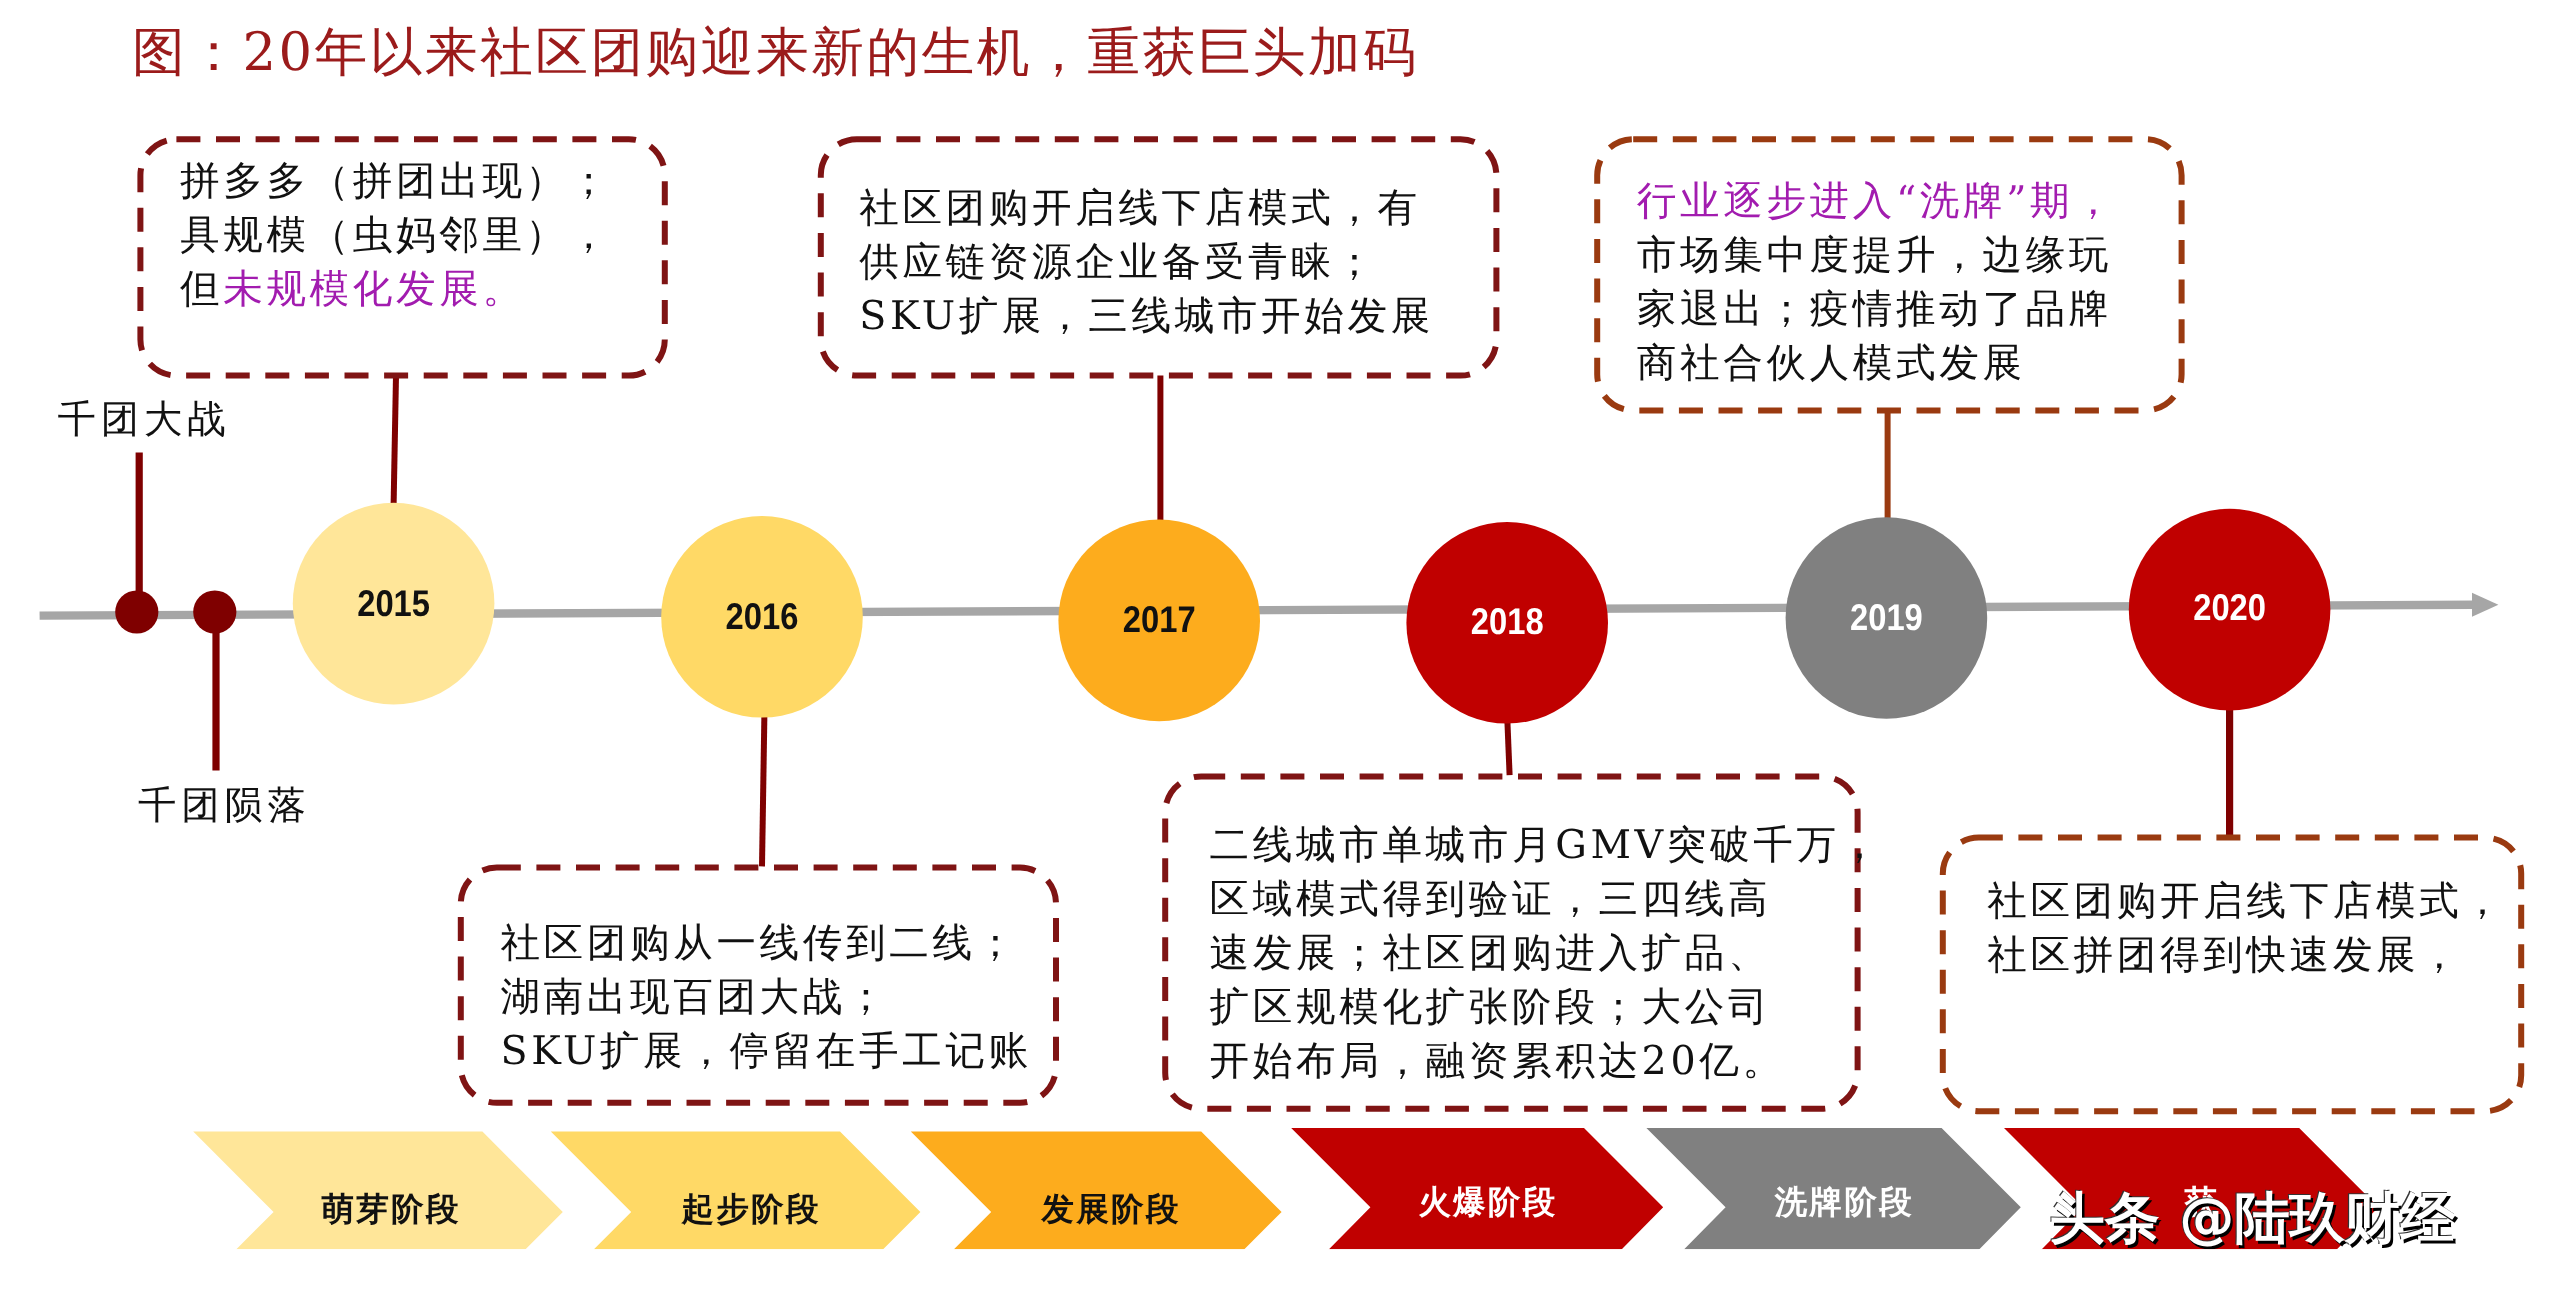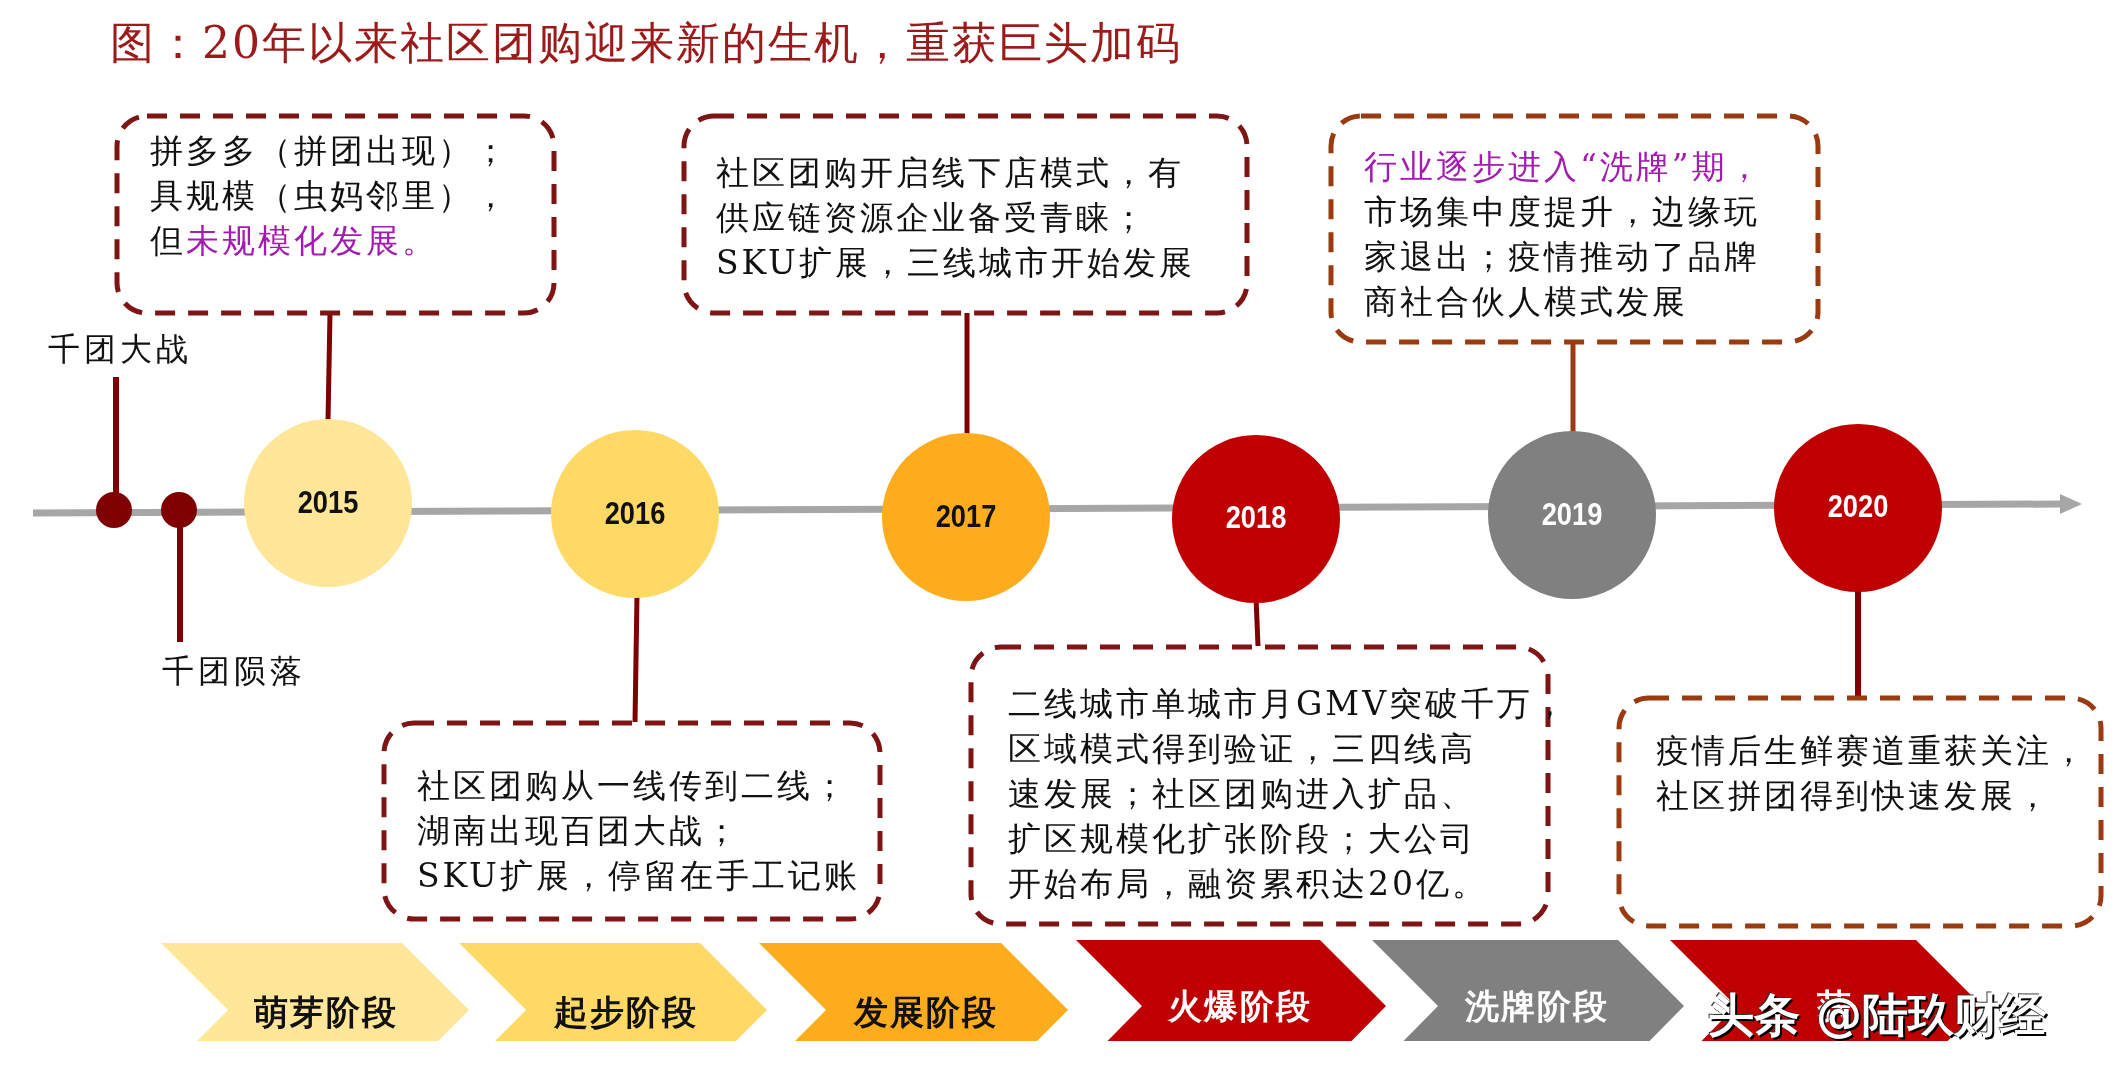--- a/index.html
+++ b/index.html
@@ -5,21 +5,21 @@
   html, body { margin:0; padding:0; background:#ffffff; }
   #canvas { position:relative; width:2124px; height:1041px; overflow:hidden; background:#ffffff;
             font-family:"DejaVu Serif","Liberation Serif",serif; }
   .title { position:absolute; left:110px; top:14px; font-size:44px; color:#9b1b1b; letter-spacing:2px; white-space:nowrap; }
   svg.layer { position:absolute; left:0; top:0; }
   .box-text { position:absolute; font-size:33px; line-height:45px; color:#111; white-space:nowrap; letter-spacing:3px; }
   .box-text .hl { color:#a21caf; }
   .lbl { position:absolute; font-size:32px; color:#111; white-space:nowrap; letter-spacing:4px; }
   .year { position:absolute; width:168px; text-align:center; font-family:"Liberation Sans","DejaVu Sans",sans-serif;
           font-weight:bold; font-size:31px; transform:scaleX(0.88); }
-  .stage { position:absolute; width:200px; text-align:center; font-size:34px; font-weight:bold; letter-spacing:2px; white-space:nowrap; }
+  .stage { position:absolute; width:200px; text-align:center; font-size:27px; font-weight:bold; letter-spacing:2px; white-space:nowrap; }
   .wm { position:absolute; left:1708px; top:985px; font-family:"DejaVu Sans","Liberation Sans",sans-serif; font-size:46px; color:#fff;
         text-shadow:2px 2px 0 #000, -1px -1px 0 #333; white-space:nowrap; font-weight:bold; }
 </style>
 </head>
 <body>
 
 <div id="canvas">
 
   <svg class="layer" width="2124" height="1086">
 
@@ -58,21 +58,21 @@
     <polygon id="s1" points="459,943 700,943 767,1010 700,1077 459,1077 526,1010" fill="#FFD966"></polygon>
     <polygon id="s2" points="759,943 1001,943 1068,1010 1001,1077 759,1077 826,1010" fill="#FDAC1D"></polygon>
     <polygon id="s3" points="1076,940 1320,940 1386,1006 1320,1073 1076,1073 1142,1006" fill="#C00000"></polygon>
     <polygon id="s4" points="1372,940 1618,940 1684,1006 1618,1073 1372,1073 1438,1006" fill="#808080"></polygon>
     <polygon id="s5" points="1670,940 1916,940 1982,1006 1916,1073 1670,1073 1736,1006" fill="#C00000"></polygon>
   </svg>
 
   <div class="title">图：20年以来社区团购迎来新的生机，重获巨头加码</div>
 
   <div class="lbl" style="left:48px; top:328px;">千团大战</div>
-  <div class="lbl" style="left:115px; top:650px;margin-left:47px;">千团陨落</div>
+  <div class="lbl" style="left:115px; top:650px;">千团陨落</div>
 
   <div class="year" style="left: 244px; top: 485px; color: rgb(17, 17, 17);">2015</div>
   <div class="year" style="left: 551px; top: 496px; color: rgb(17, 17, 17);">2016</div>
   <div class="year" style="left: 882px; top: 499px; color: rgb(17, 17, 17);">2017</div>
   <div class="year" style="left: 1172px; top: 500px; color: rgb(255, 255, 255);">2018</div>
   <div class="year" style="left: 1488px; top: 497px; color: rgb(255, 255, 255);">2019</div>
   <div class="year" style="left: 1774px; top: 489px; color: rgb(255, 255, 255);">2020</div>
 
   <div class="box-text" style="left:150px; top:128px;">
     <div>拼多多（拼团出现）；</div>
@@ -101,21 +101,21 @@
 
   <div class="box-text" style="left:1008px; top:681px;">
     <div>二线城市单城市月GMV突破千万，</div>
     <div>区域模式得到验证，三四线高</div>
     <div>速发展；社区团购进入扩品、</div>
     <div>扩区规模化扩张阶段；大公司</div>
     <div>开始布局，融资累积达20亿。</div>
   </div>
 
   <div class="box-text" style="left:1656px; top:728px;">
-    <div>疫情后生鲜赛道重获关注，</div>
+    <div>社区团购开启线下店模式，</div>
     <div>社区拼团得到快速发展，</div>
   </div>
 
   <div class="stage" id="t0" style="left: 226px; top: 990px; color: rgb(17, 17, 17);">萌芽阶段</div>
   <div class="stage" id="t1" style="left: 526px; top: 990px; color: rgb(17, 17, 17);">起步阶段</div>
   <div class="stage" id="t2" style="left: 826px; top: 990px; color: rgb(17, 17, 17);">发展阶段</div>
   <div class="stage" id="t3" style="left: 1140px; top: 984px; color: rgb(255, 255, 255);">火爆阶段</div>
   <div class="stage" id="t4" style="left: 1437px; top: 984px; color: rgb(255, 255, 255);">洗牌阶段</div>
   <div class="stage" id="t5" style="left: 1735px; top: 984px; color: rgb(255, 255, 255);">获</div>
 

